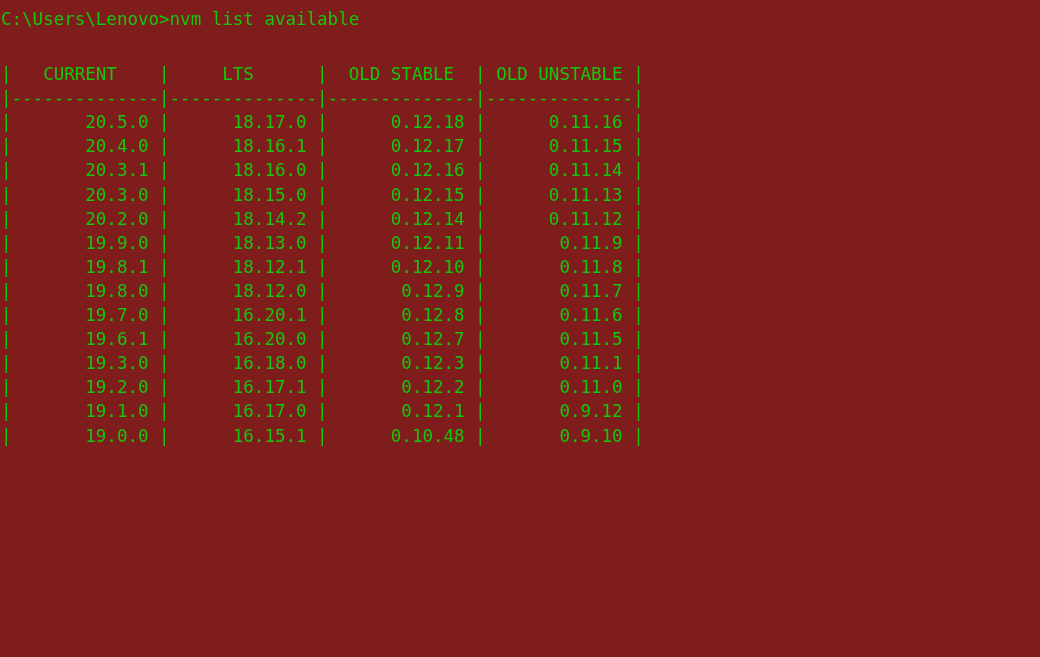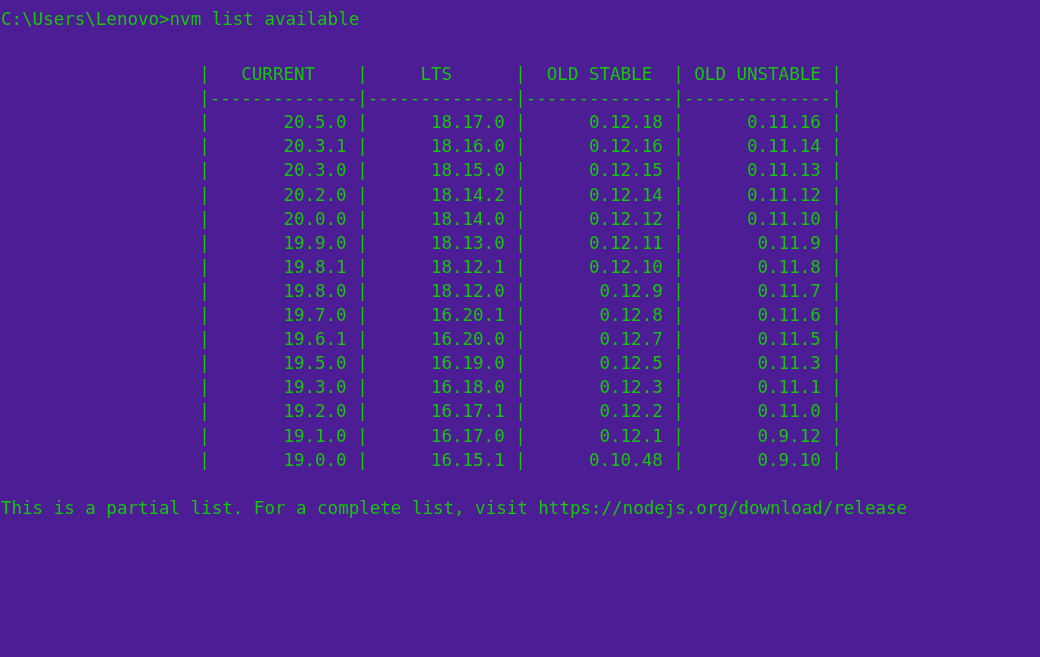--- a/index.html
+++ b/index.html
@@ -10,21 +10,21 @@
   }
   body {
     width: 1040px;
     height: 657px;
     overflow: hidden;
     font-family: "DejaVu Sans Mono", "Liberation Mono", monospace;
   }
   #terminal {
     width: 1040px;
     height: 657px;
-    background: #4c1d95;
+    background: #7f1d1d;
     color: #16c60c;
     font-family: "DejaVu Sans Mono", "Liberation Mono", monospace;
     font-size: 17.5px;
     line-height: 24.1px;
     letter-spacing: 0px;
     padding: 0;
     box-sizing: border-box;
     position: relative;
     overflow: hidden;
   }
@@ -36,51 +36,48 @@
   .blank {
     white-space: pre;
     height: 24.1px;
   }
   #prompt-line {
     padding-top: 7px;
     height: 31px;
   }
   .tbl {
     white-space: pre;
-    text-align: center;
   }
 </style>
 </head>
 <body>
 
 <div id="terminal">
 
   <div class="line" id="prompt-line">C:\Users\Lenovo&gt;nvm list available</div>
 
   <div class="blank"></div>
 
   <div class="line tbl">|   CURRENT    |     LTS      |  OLD STABLE  | OLD UNSTABLE |</div>
 
   <div class="line tbl">|--------------|--------------|--------------|--------------|</div>
 
   <div id="table-body">
       <div class="line tbl">|       20.5.0 |      18.17.0 |      0.12.18 |      0.11.16 |</div>
+      <div class="line tbl">|       20.4.0 |      18.16.1 |      0.12.17 |      0.11.15 |</div>
       <div class="line tbl">|       20.3.1 |      18.16.0 |      0.12.16 |      0.11.14 |</div>
       <div class="line tbl">|       20.3.0 |      18.15.0 |      0.12.15 |      0.11.13 |</div>
       <div class="line tbl">|       20.2.0 |      18.14.2 |      0.12.14 |      0.11.12 |</div>
-      <div class="line tbl">|       20.0.0 |      18.14.0 |      0.12.12 |      0.11.10 |</div>
       <div class="line tbl">|       19.9.0 |      18.13.0 |      0.12.11 |       0.11.9 |</div>
       <div class="line tbl">|       19.8.1 |      18.12.1 |      0.12.10 |       0.11.8 |</div>
       <div class="line tbl">|       19.8.0 |      18.12.0 |       0.12.9 |       0.11.7 |</div>
       <div class="line tbl">|       19.7.0 |      16.20.1 |       0.12.8 |       0.11.6 |</div>
       <div class="line tbl">|       19.6.1 |      16.20.0 |       0.12.7 |       0.11.5 |</div>
-      <div class="line tbl">|       19.5.0 |      16.19.0 |       0.12.5 |       0.11.3 |</div>
       <div class="line tbl">|       19.3.0 |      16.18.0 |       0.12.3 |       0.11.1 |</div>
       <div class="line tbl">|       19.2.0 |      16.17.1 |       0.12.2 |       0.11.0 |</div>
       <div class="line tbl">|       19.1.0 |      16.17.0 |       0.12.1 |       0.9.12 |</div>
       <div class="line tbl">|       19.0.0 |      16.15.1 |      0.10.48 |       0.9.10 |</div>
     </div>
 
   <div class="blank"></div>
 
-  <div class="line">This is a partial list. For a complete list, visit https://nodejs.org/download/release</div>
 
 </div>
 
 </body></html>

